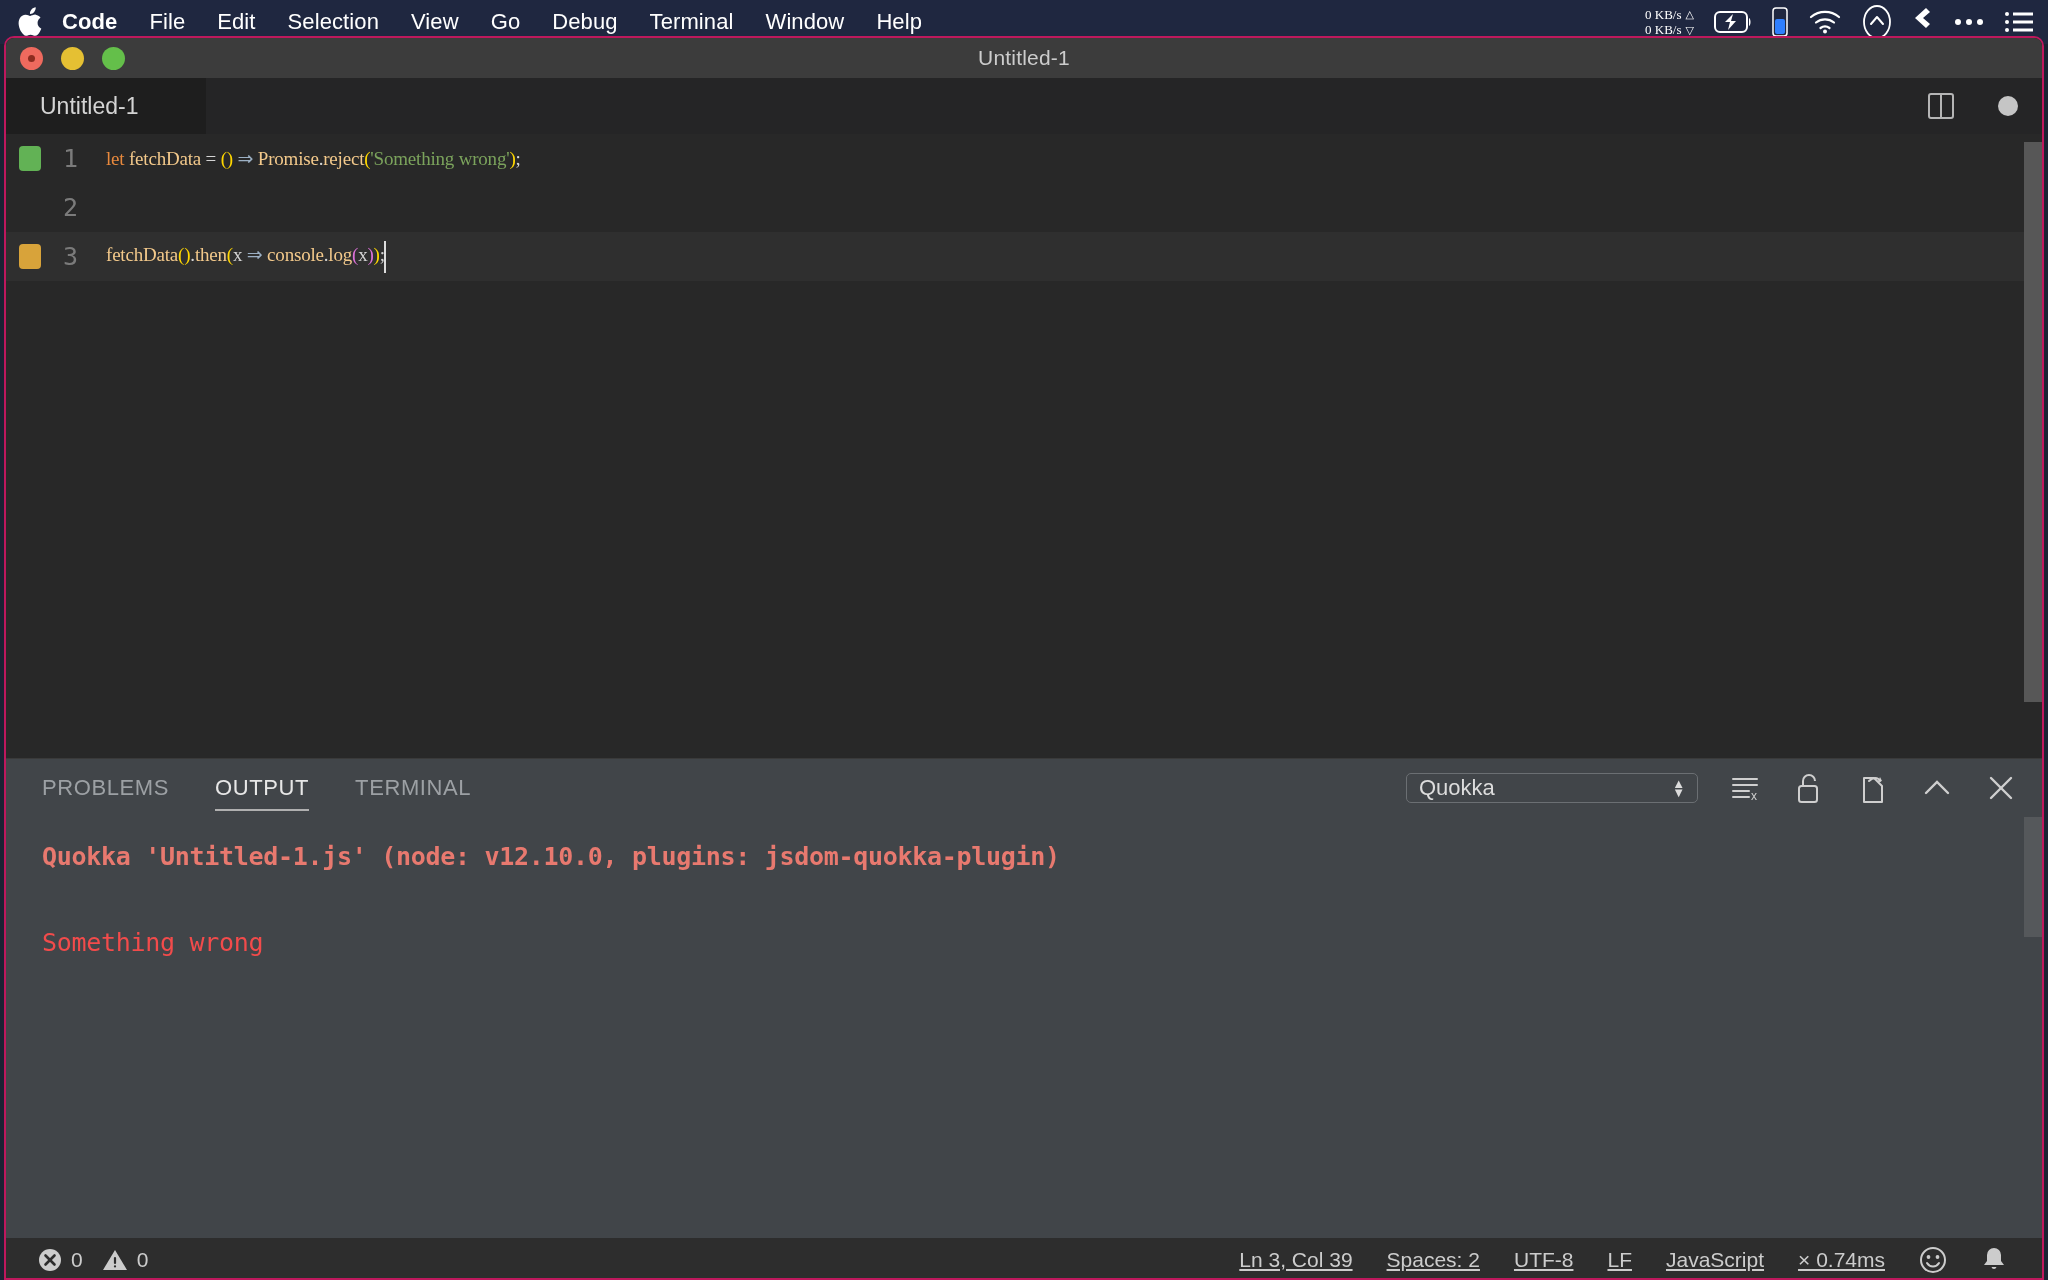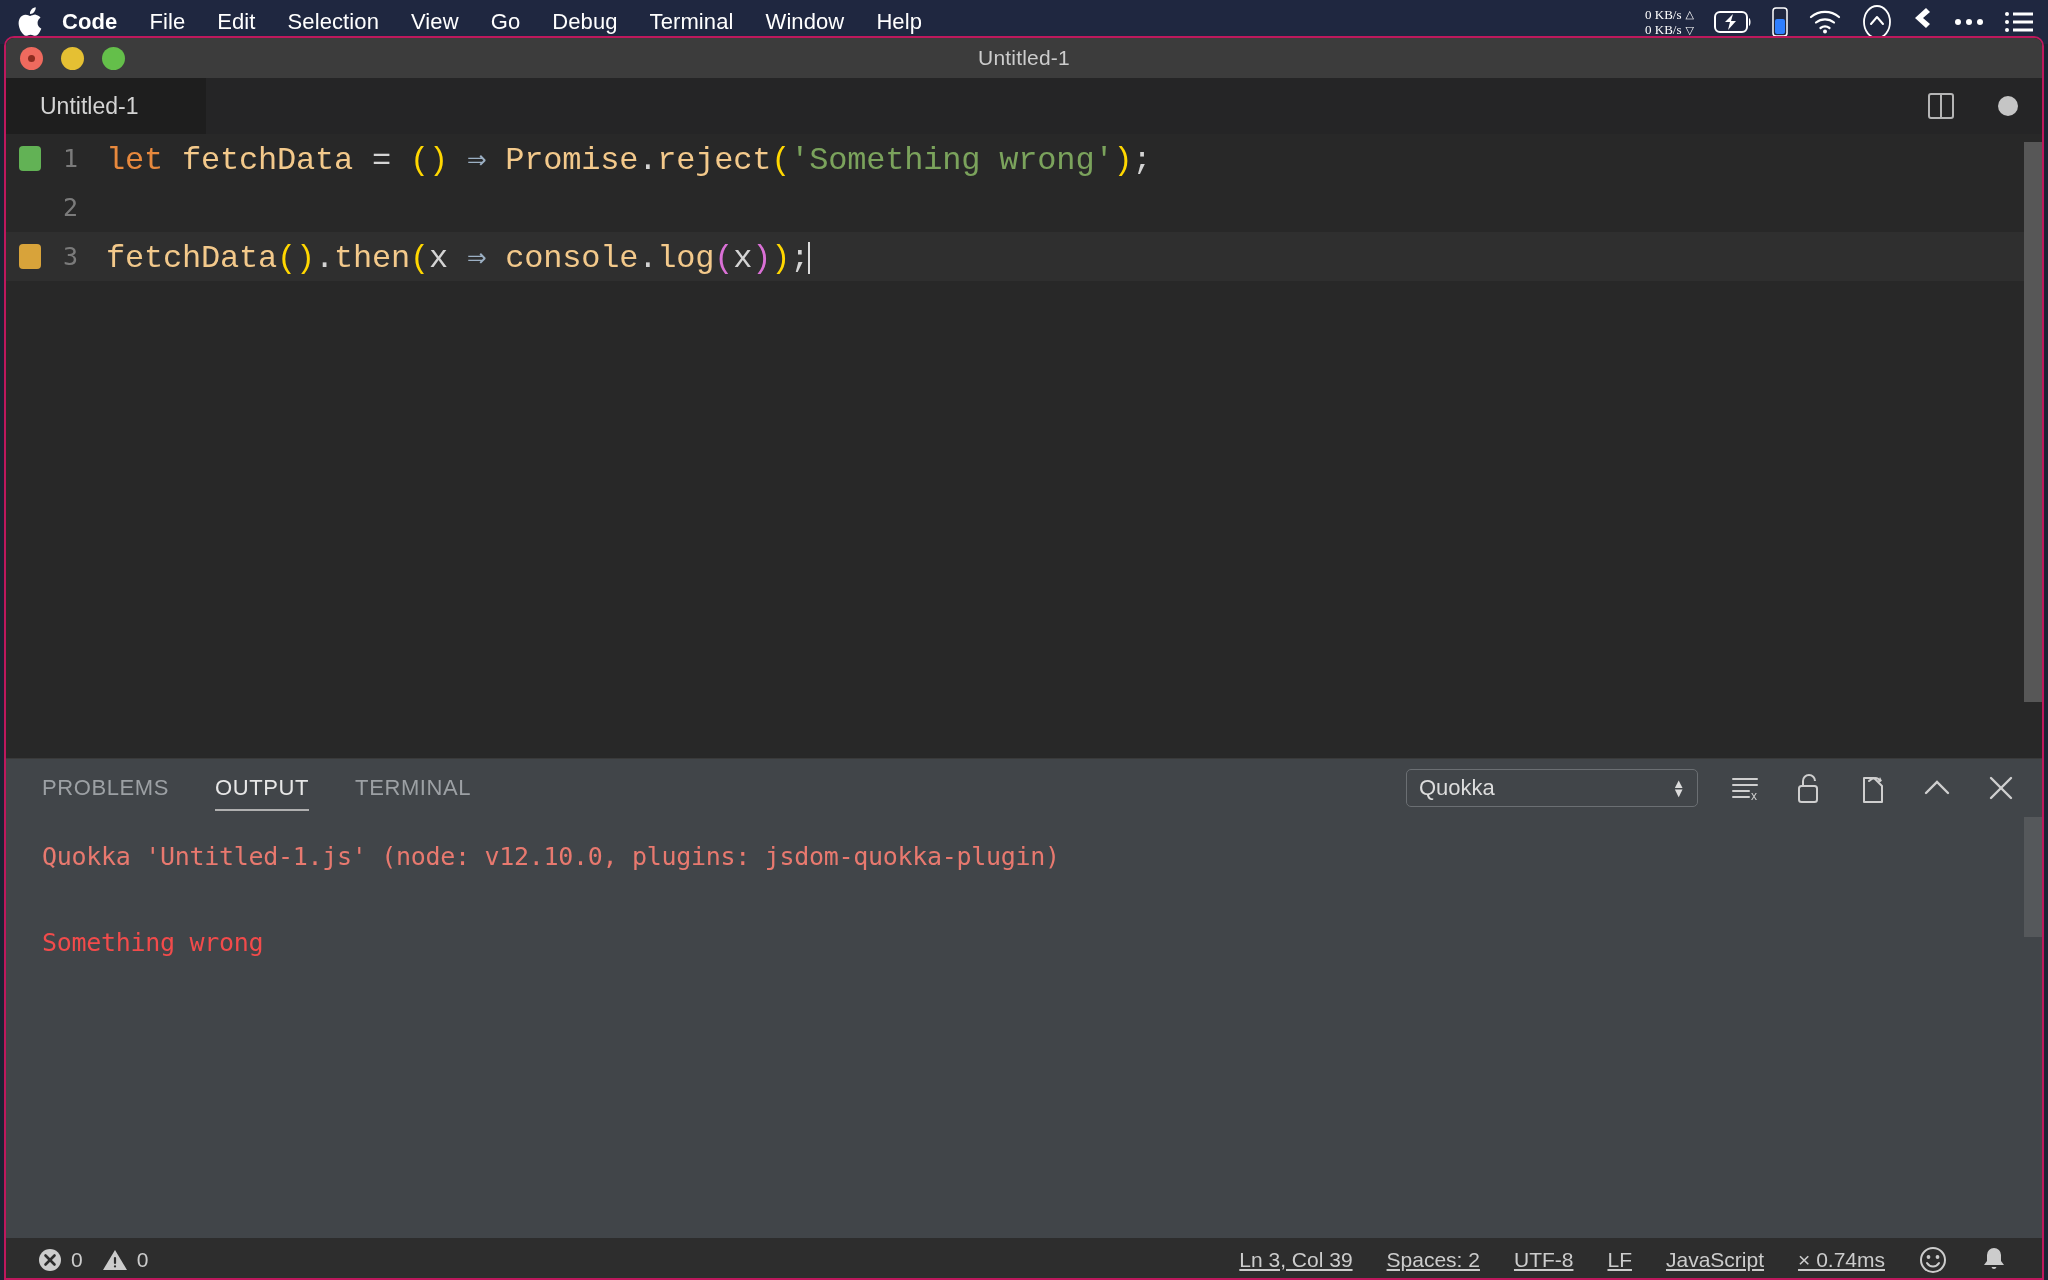--- a/index.html
+++ b/index.html
@@ -206,22 +206,22 @@
   .gutter-mark.amber  { background: #d8a33a; }
   .linenum {
     width: 100px;
     text-align: right;
     padding-right: 28px;
     font-family: "DejaVu Sans Mono", monospace;
     font-size: 25px;
     color: #7b7b7b;
   }
   .code-text {
-    font-family: Liberation Mono, monospace;
-    font-size: 32px;
+    font-family: Liberation Serif, serif;
+    font-size: 19px;
     white-space: pre;
     letter-spacing: -0.2px;
   }
   .tok-kw      { color: #e8893d; }
   .tok-fn      { color: #f3c98b; }
   .tok-plain   { color: #d4d4d4; }
   .tok-op      { color: #d4d4d4; }
   .tok-paren-y { color: #ffd700; }
   .tok-paren-m { color: #da70d6; }
   .tok-arrow   { color: #9cb0c4; }
@@ -285,21 +285,21 @@
   .panel-actions {
     position: absolute;
     right: 24px; top: 0;
     height: 58px;
     display: flex;
     align-items: center;
     gap: 30px;
   }
   .channel-select {
     width: 292px;
-    height: 38px;
+    height: 30px;
     border: 1px solid #6b6f73;
     border-radius: 5px;
     background: transparent;
     display: flex;
     align-items: center;
     padding: 0 12px;
     position: relative;
   }
   .channel-select .label {
     font-size: 22px;
@@ -327,21 +327,21 @@
     padding: 22px 0 0 36px;
     overflow: hidden;
   }
   .out-line {
     font-family: "DejaVu Sans Mono", monospace;
     font-size: 25px;
     line-height: 36px;
     white-space: pre;
     letter-spacing: -0.3px;
   }
-  .out-line.header { color: #e8796f; }
+  .out-line.header { color: #e8796f; font-weight: bold; }
   .out-line.err    { color: #f24b4b; margin-top: 14px; }
   .out-spacer { height: 36px; }
   .panel-scroll-thumb {
     position: absolute;
     right: 0; top: 0;
     width: 18px; height: 120px;
     background: #55585b;
   }
 
   

